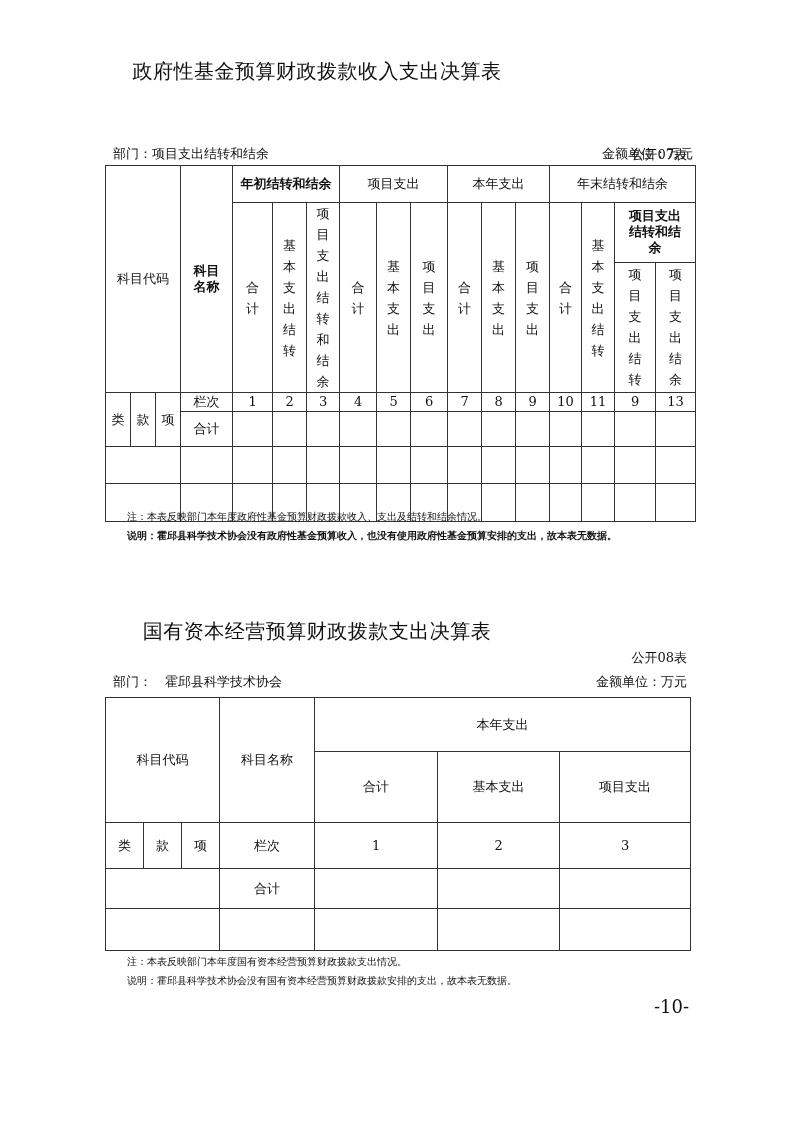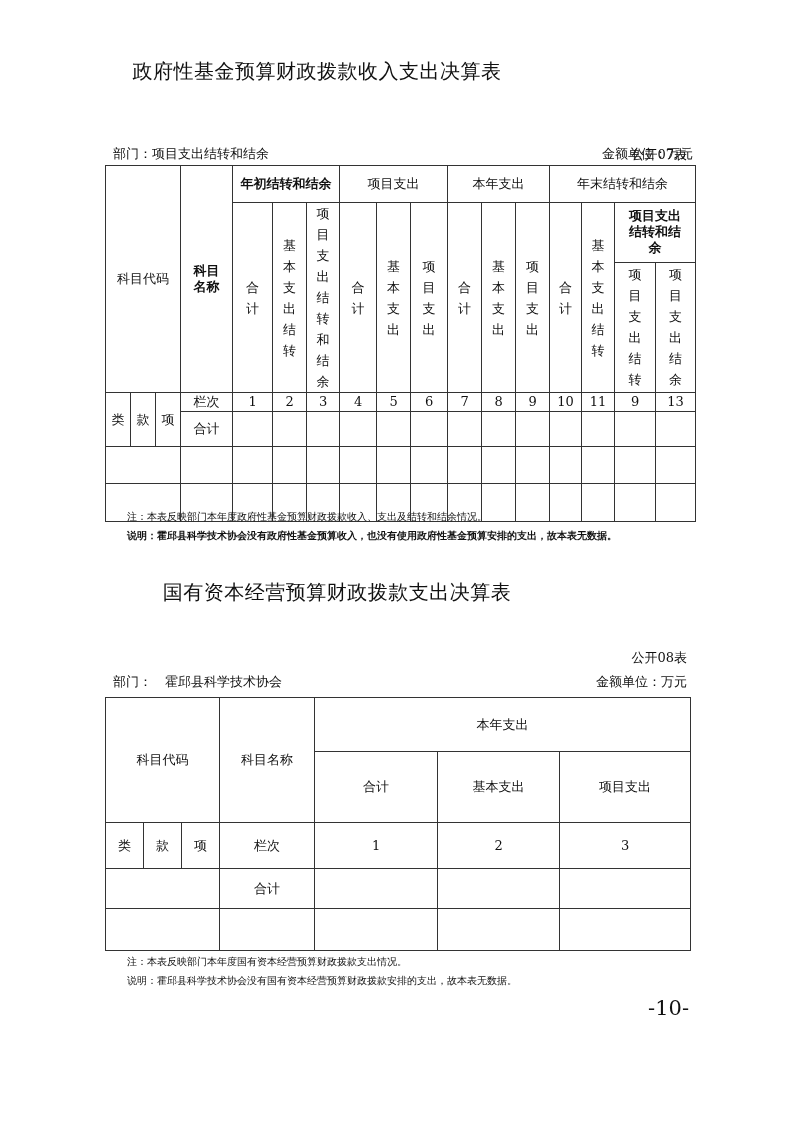--- a/index.html
+++ b/index.html
@@ -137,21 +137,21 @@
         <td></td>
         <td></td>
     <td></td>
   </tr>
 </tbody>
   </table>
 
 <div class="abs note" style="top:507px;">注：本表反映部门本年度政府性基金预算财政拨款收入、支出及结转和结余情况。</div>
 <div class="abs note" style="top:526px;font-weight:bold;">说明：霍邱县科学技术协会没有政府性基金预算收入，也没有使用政府性基金预算安排的支出，故本表无数据。</div>
 
-<div class="abs title" style="top:579px;margin-left:20px;">国有资本经营预算财政拨款支出决算表</div>
+<div class="abs title" style="top:618px;">国有资本经营预算财政拨款支出决算表</div>
 <div class="abs meta" style="top:649px; right:106px;">公开08表</div>
 <div class="abs meta" style="top:673px; left:113px;">部门：　霍邱县科学技术协会</div>
 <div class="abs meta" style="top:673px; right:106px;">金额单位：万元</div>
 
 <table class="t" style="left:105px; top:697px; width:585px;">
   <colgroup>
     <col style="width:38px">
       <col style="width:38px">
       <col style="width:38px">
     <col style="width:95px">
@@ -192,13 +192,13 @@
     <td></td>
     <td></td>
     <td></td>
   </tr>
 </tbody>
   </table>
 
 <div class="abs note" style="top:952px;">注：本表反映部门本年度国有资本经营预算财政拨款支出情况。</div>
 <div class="abs note" style="top:971px;">说明：霍邱县科学技术协会没有国有资本经营预算财政拨款安排的支出，故本表无数据。</div>
 
-<div class="abs" style="top:996px; right:104px; font-size:21px;">-10-</div>
+<div class="abs" style="top:996px; right:104px; font-size:18px;">-10-</div>
 
 </body></html>

